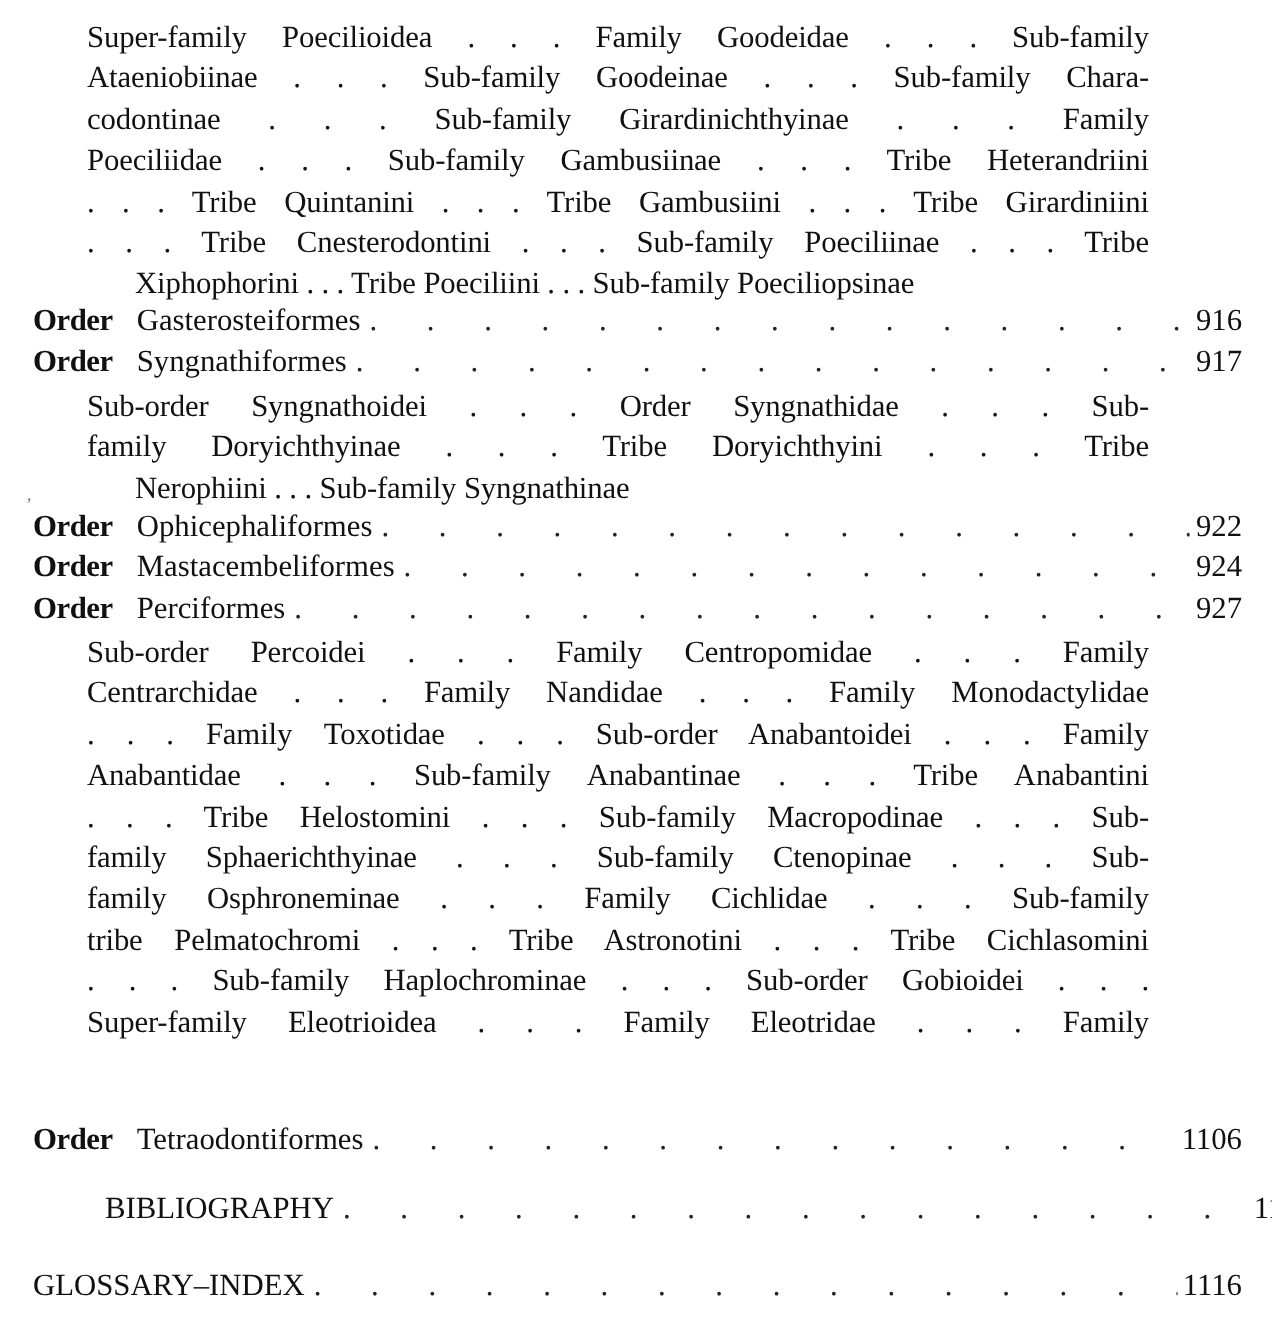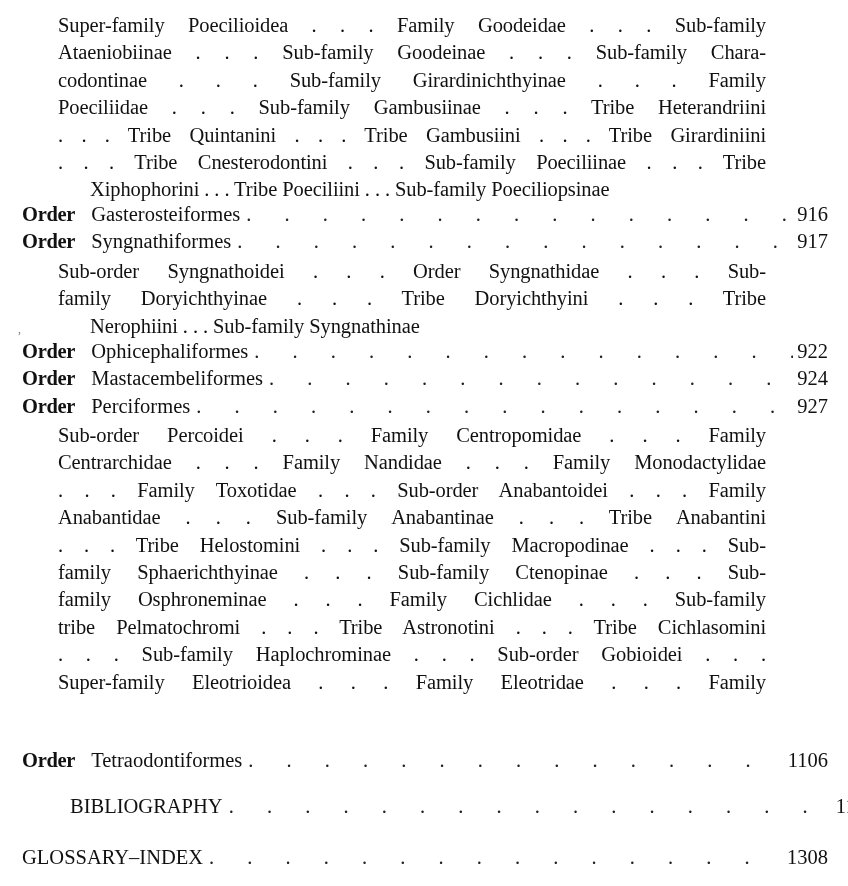--- a/index.html
+++ b/index.html
@@ -105,16 +105,16 @@
 
   <div class="entry caps" style="top:795px;margin-left:48px;">
     <span class="title">BIBLIOGRAPHY</span>
     <span class="dots">. . . . . . . . . . . . . . . . . . . . . . . . . . . . . . . . . . . . . . . . .</span>
     <span class="num">1109</span>
   </div>
 
   <div class="entry caps" style="top:842px;align-items:flex-end;">
     <span class="title">GLOSSARY–INDEX</span>
     <span class="dots">. . . . . . . . . . . . . . . . . . . . . . . . . . . . . . . . . . . . . . . . .</span>
-    <span class="num">1308</span>
+    <span class="num">1116</span>
   </div>
 
 </div>
 
 </body></html>

